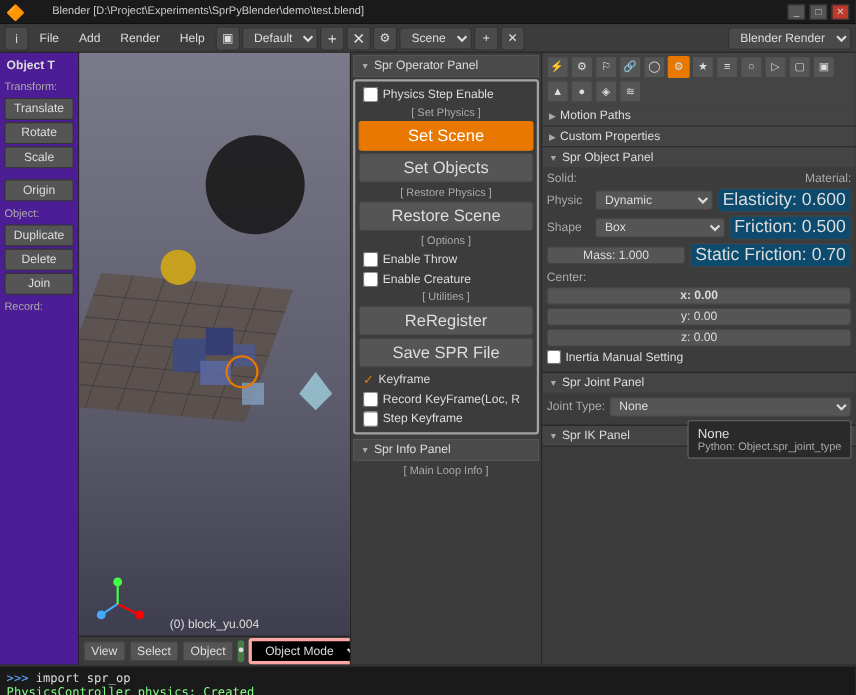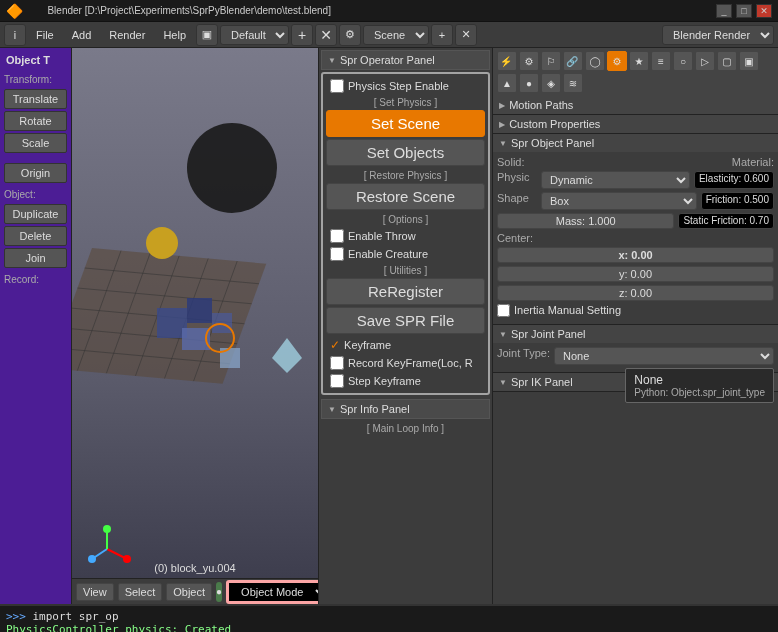--- a/index.html
+++ b/index.html
@@ -230,20 +230,21 @@
       cursor: pointer;
       font-size: 11px;
     }
     .rp-section-header .tri { font-size: 8px; color: #aaa; }
     .rp-section-content {
       padding: 4px;
     }
 
     .prop-row {
       display: flex;
+      align-items: center;
       gap: 4px;
       margin-bottom: 3px;
     }
     .prop-label {
       color: #aaa;
       font-size: 11px;
       min-width: 40px;
     }
     .prop-dropdown {
       background: #555;
@@ -258,26 +259,26 @@
       background: #555;
       border: 1px solid #444;
       color: #ddd;
       padding: 1px 6px;
       border-radius: 3px;
       font-size: 11px;
       flex: 1;
       text-align: center;
     }
     .prop-value-sm {
-      background: #000000;
+      background: #0c4a6e;
       border: 1px solid #444;
       color: #ddd;
       padding: 1px 4px;
       border-radius: 3px;
-      font-size: 10px;
+      font-size: 16px;
       min-width: 60px;
       text-align: center;
     }
 
     
     #console {
       height: 120px;
       background: #1a1a1a;
       border-top: 2px solid #333;
       display: flex;

